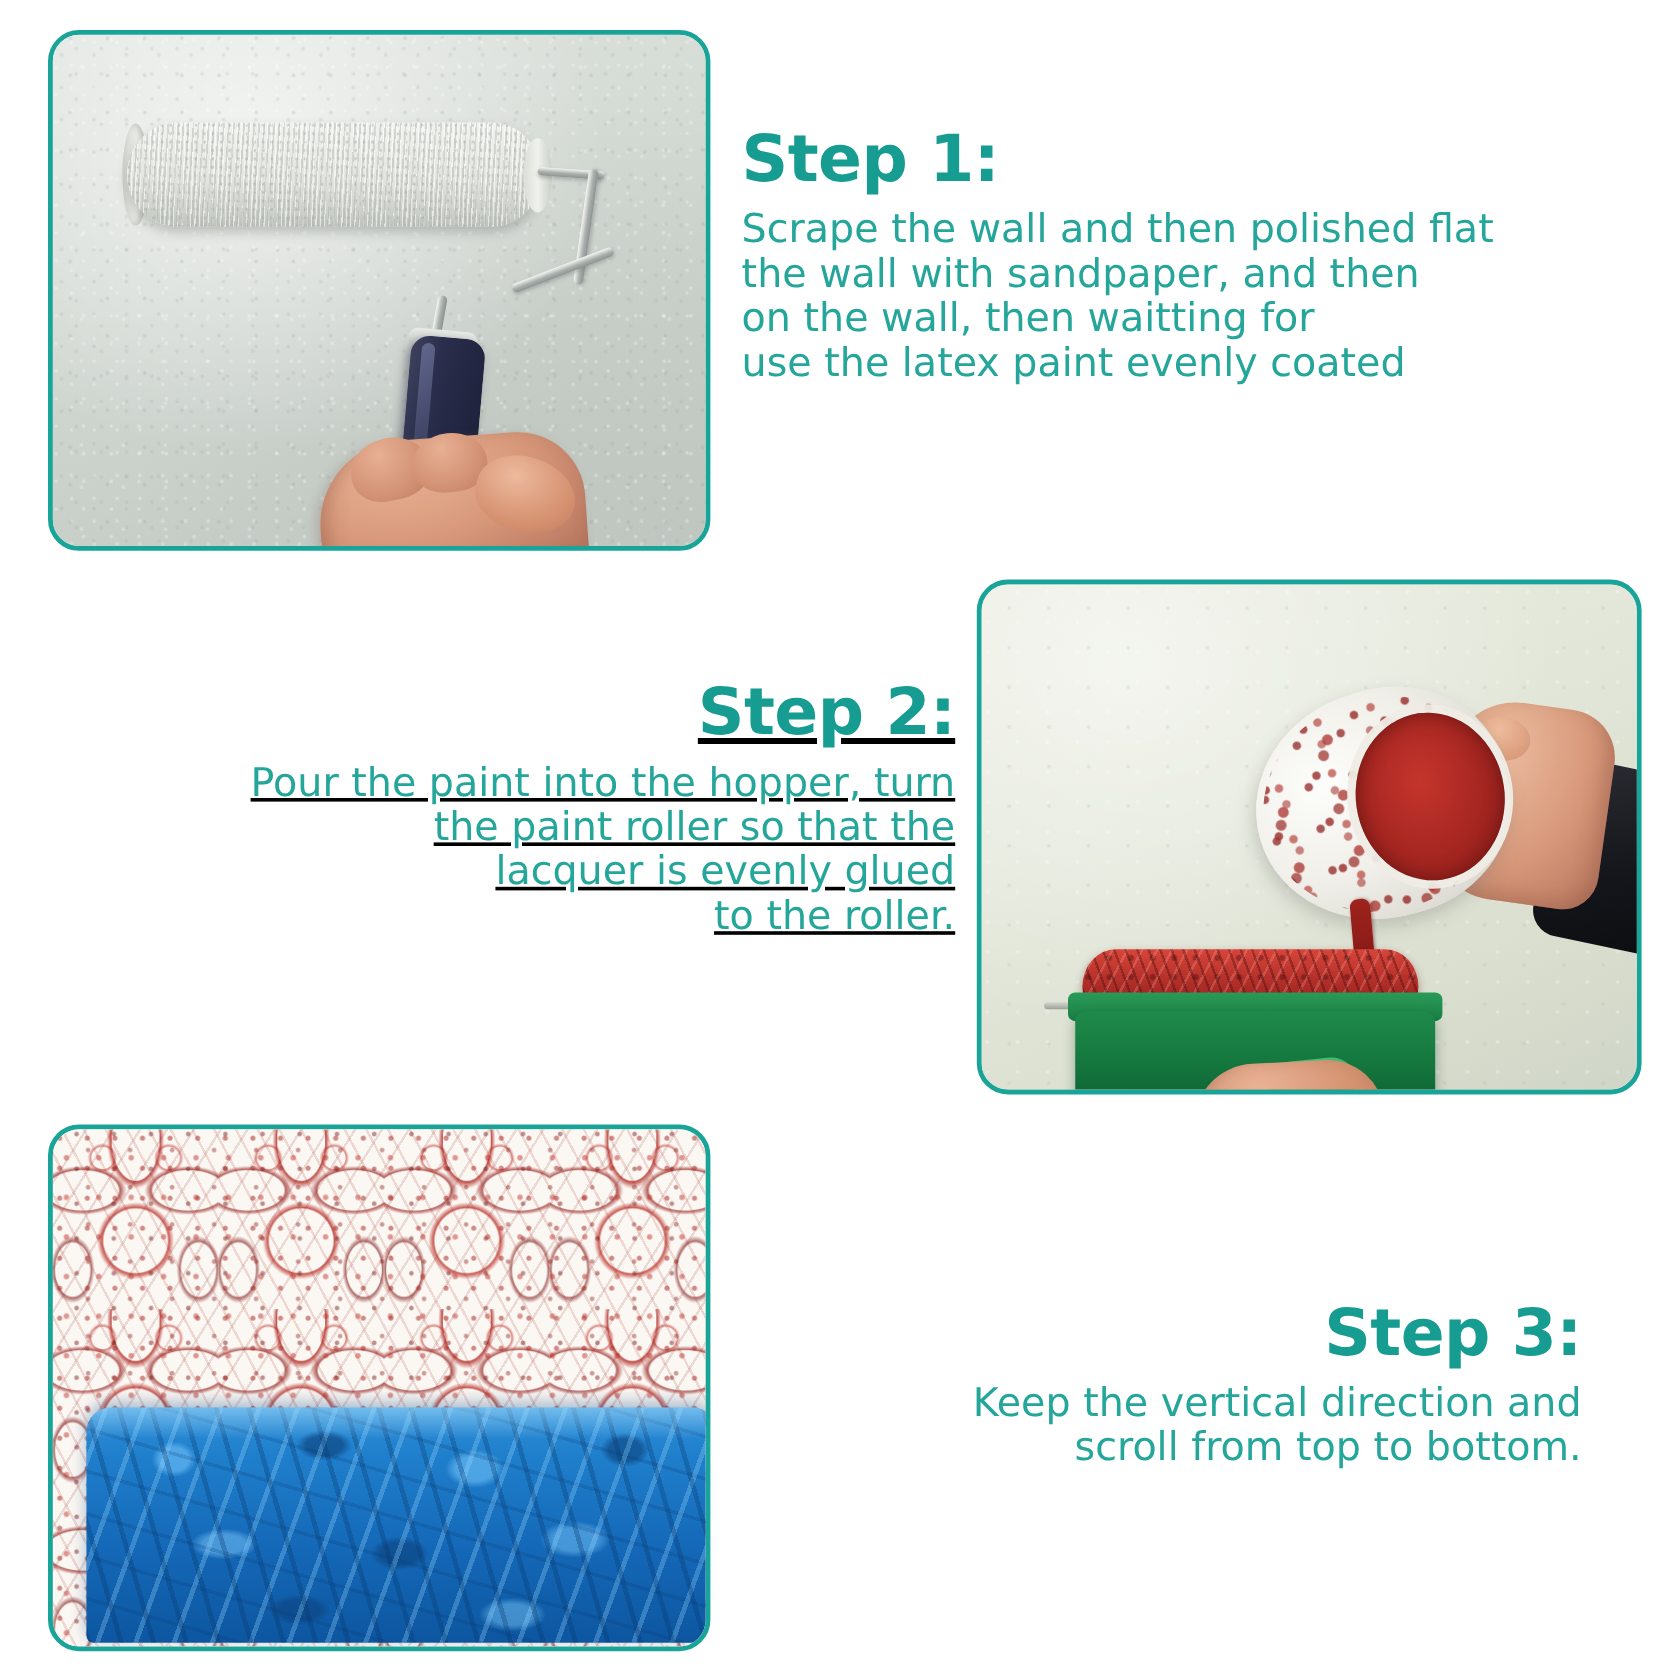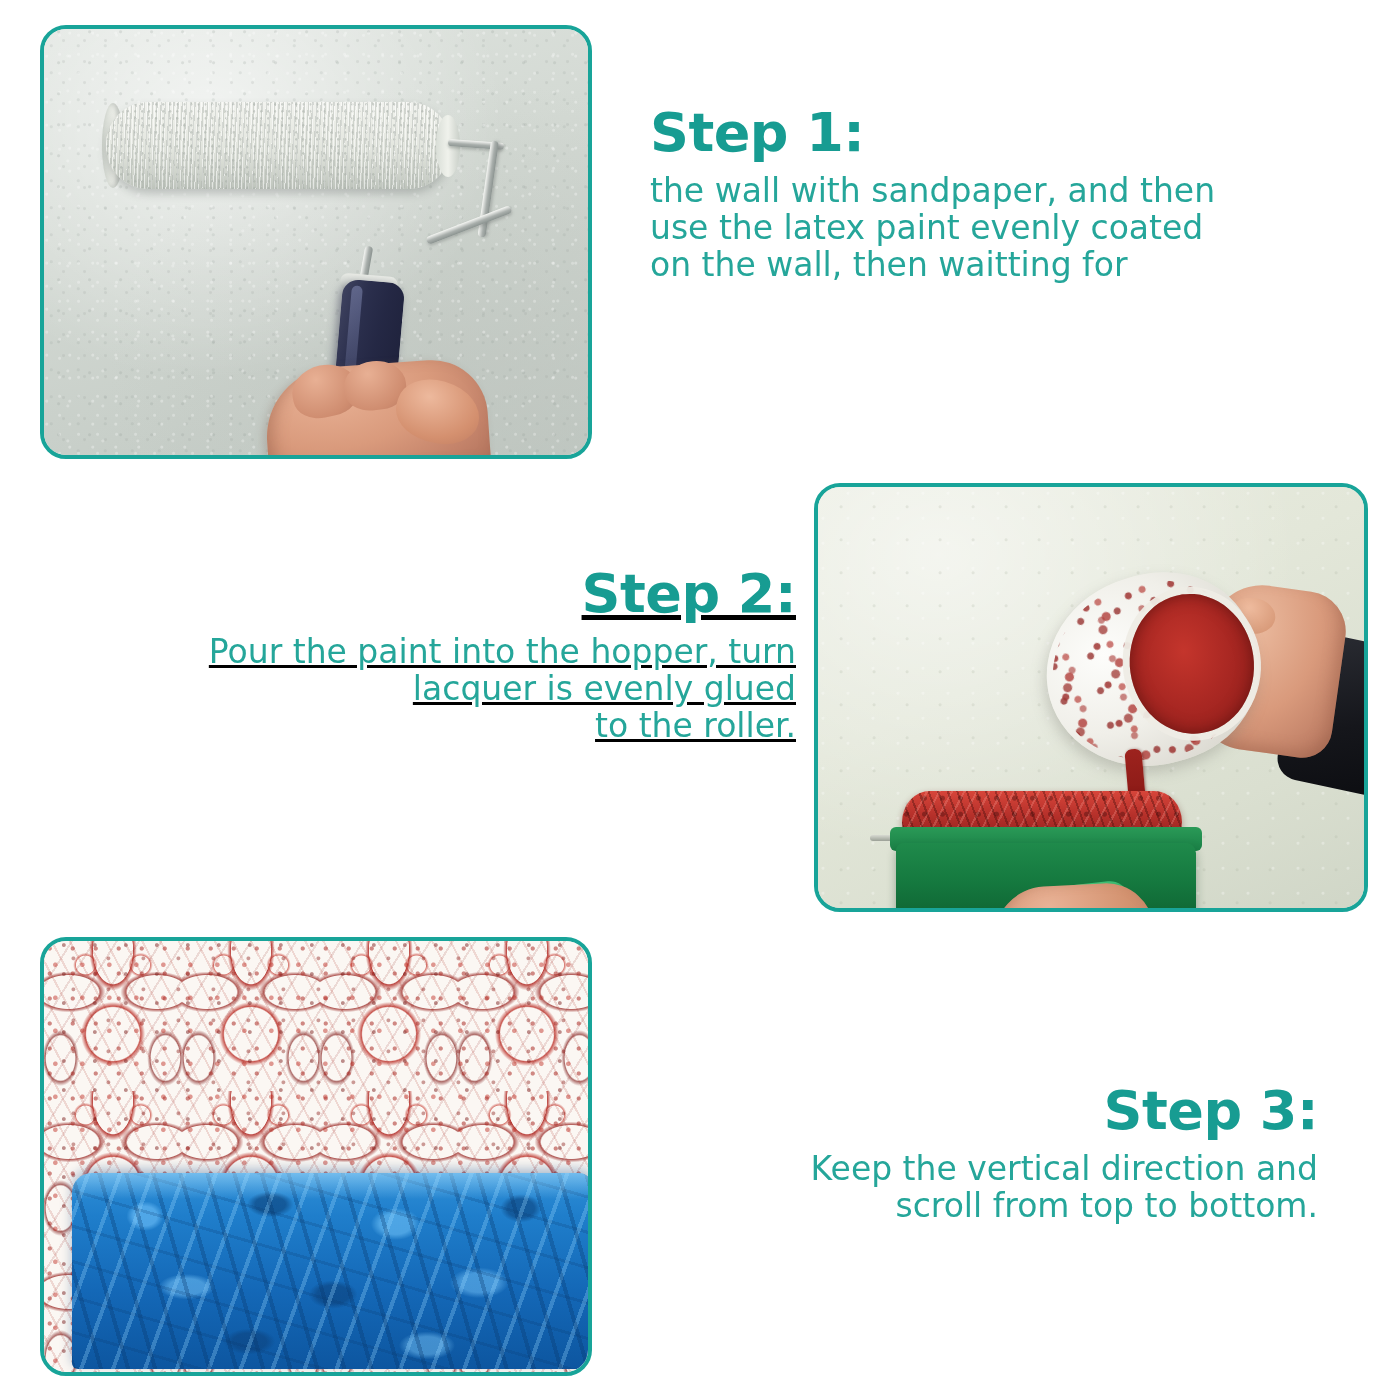--- a/index.html
+++ b/index.html
@@ -409,21 +409,21 @@
       repeating-linear-gradient(16deg, rgba(10,58,112,.20) 0 3px, rgba(255,255,255,0) 3px 34px);
   }
   .roller3-top-hi {
     position: absolute;
     left: 0; top: 0; width: 100%; height: 26px;
     border-radius: 20px 16px 0 0;
     background: linear-gradient(180deg, rgba(170,225,255,.55), rgba(255,255,255,0));
   }
 
   
-  #text-step-1 { left: 650px; top: 104px; width: 740px; }
+  #text-step-1 { left: 618px; top: 104px; width: 740px; }
   #text-step-2 { left: 86px;  top: 565px; width: 710px; }
   #text-step-3 { left: 618px; top: 1082px; width: 700px; text-align: right; }
 </style>
 </head>
 <body>
 
 <div class="photo-frame" id="photo-1">
   <div class="photo-inner">
     <div class="wall1"></div>
     <div class="roller-cap"></div>
@@ -438,30 +438,32 @@
     <div class="hand1"></div>
     <div class="knuckle kn1"></div>
     <div class="knuckle kn2"></div>
     <div class="thumb1"></div>
   </div>
 </div>
 
 <div class="step-block" id="text-step-1">
   <h2 class="step-heading">Step 1:</h2>
   <p class="step-body">
+    <span class="ln">Scrape the wall and then polished flat</span>
     <span class="ln">the wall with sandpaper, and then</span>
+    <span class="ln">on the wall, then waitting for</span>
     <span class="ln">use the latex paint evenly coated</span>
-    <span class="ln">on the wall, then waitting for</span>
   </p>
 </div>
 
 <div class="step-block align-right" id="text-step-2">
   <h2 class="step-heading">Step 2:</h2>
   <p class="step-body">
     <span class="ln">Pour the paint into the hopper, turn</span>
+    <span class="ln">the paint roller so that the</span>
     <span class="ln">lacquer is evenly glued</span>
     <span class="ln">to the roller.</span>
   </p>
 </div>
 
 <div class="photo-frame" id="photo-2">
   <div class="photo-inner">
     <div class="wall2"></div>
     <div class="sleeve2"></div>
     <div class="hand2a"></div>

